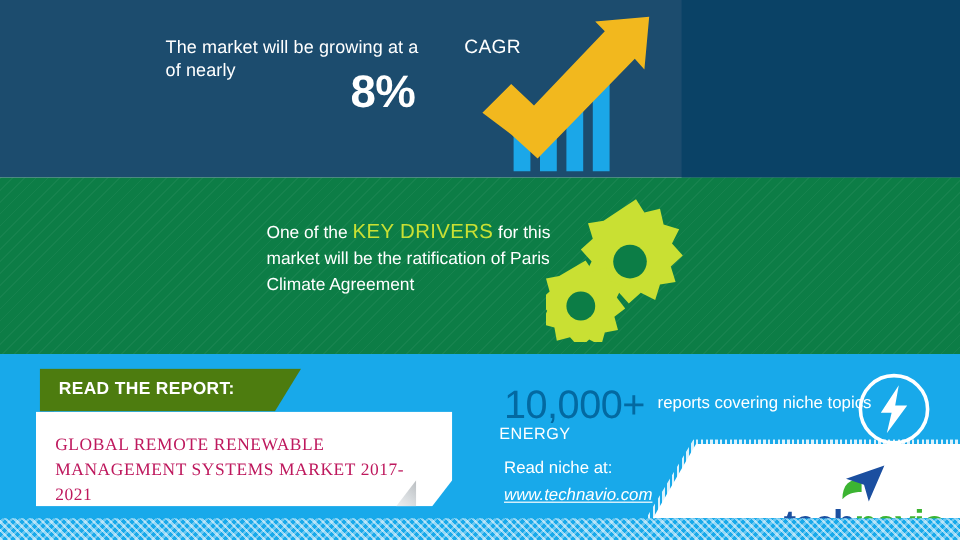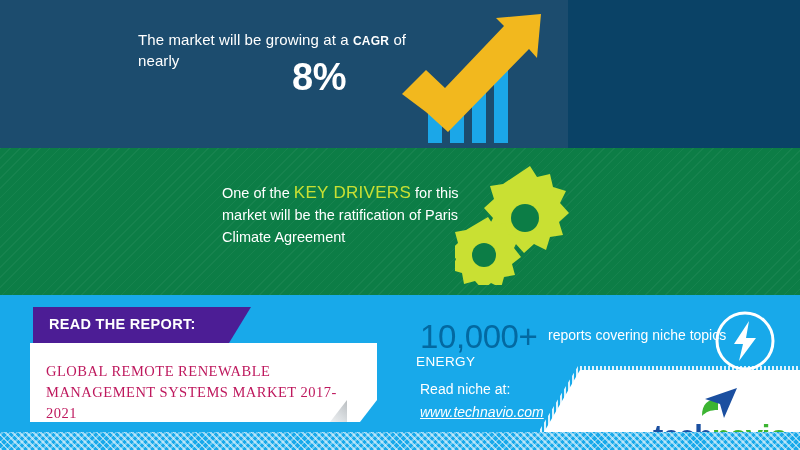--- a/index.html
+++ b/index.html
@@ -19,21 +19,21 @@
   }
   .panel-right-top{
     position:absolute;right:0;top:0;width:232px;height:148px;
     background:#0a4266;
   }
   .cagr-text{
     position:absolute;left:138px;top:30px;width:300px;
     color:#ffffff;font-size:15px;line-height:19px;
     letter-spacing:.1px;
   }
-  .cagr-text .bold{font-weight:bold;font-size:12px;letter-spacing:.2px;}
+  .cagr-text .bold{font-weight:normal;font-size:16px;letter-spacing:.2px;margin-left:34px;}
   .cagr-value{
     position:absolute;left:292px;top:56px;
     color:#ffffff;font-size:38px;font-weight:bold;letter-spacing:-.5px;
   }
   .americas-text{
     position:absolute;left:600px;top:22px;width:196px;
     color:#ffffff;font-size:13.5px;line-height:21px;
   }
   .americas-text .hl{
     color:#f2d024;font-weight:bold;font-size:13.5px;letter-spacing:.2px;
@@ -67,21 +67,21 @@
   .stripe-strip{
     position:absolute;left:0;top:432px;width:800px;height:18px;
     background-color:#18a9ea;
     background-image:
       repeating-linear-gradient(45deg, rgba(255,255,255,.55) 0 2px, rgba(255,255,255,0) 2px 5px),
       repeating-linear-gradient(-45deg, rgba(255,255,255,.35) 0 2px, rgba(255,255,255,0) 2px 5px);
   }
 
   .report-ribbon{
     position:absolute;left:33px;top:307px;width:218px;height:36px;
-    background:#4c1d95;
+    background:#4d7c0f;
     clip-path:polygon(0 0, 218px 0, 196px 36px, 0 36px);
   }
   .report-ribbon-label{
     position:absolute;left:16px;top:9px;
     color:#ffffff;font-size:14.5px;font-weight:bold;letter-spacing:.3px;
   }
   .ribbon-notch{
     position:absolute;left:33px;top:343px;width:12px;height:10px;
     background:#123953;
     clip-path:polygon(0 0, 12px 0, 12px 10px);

